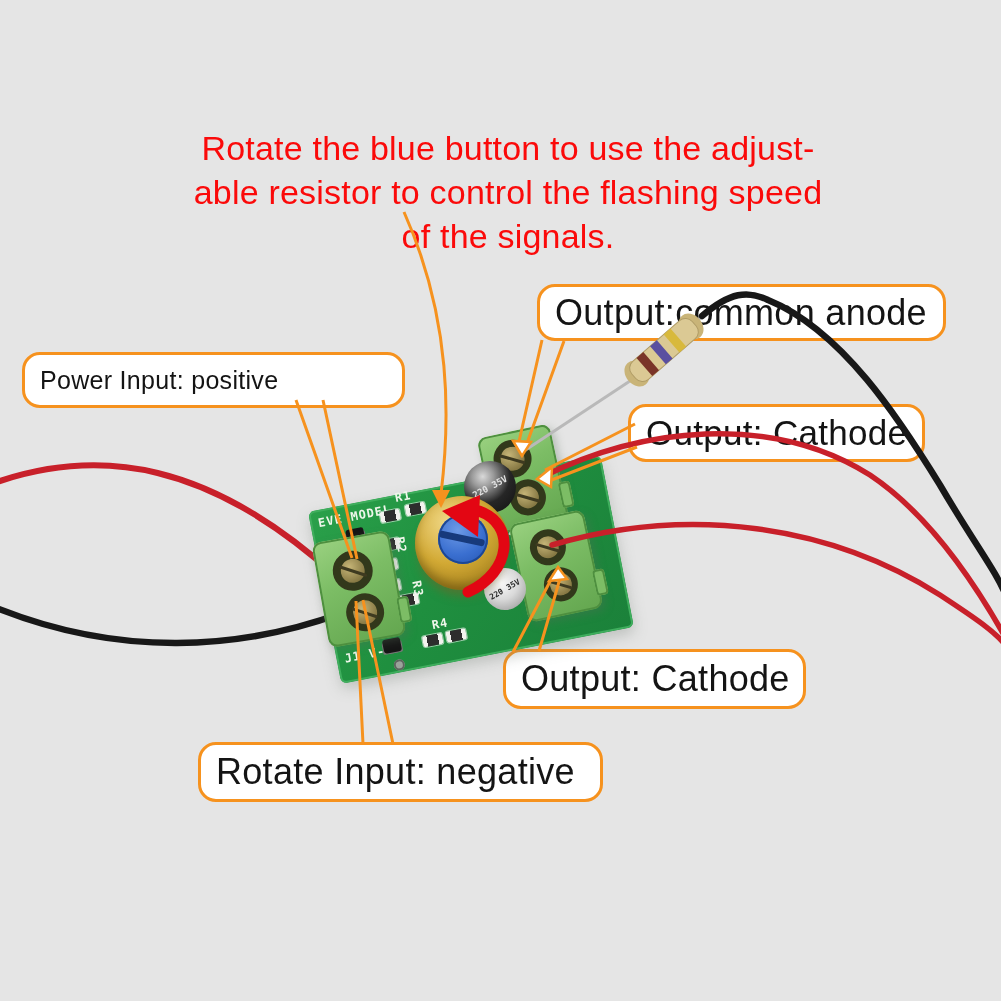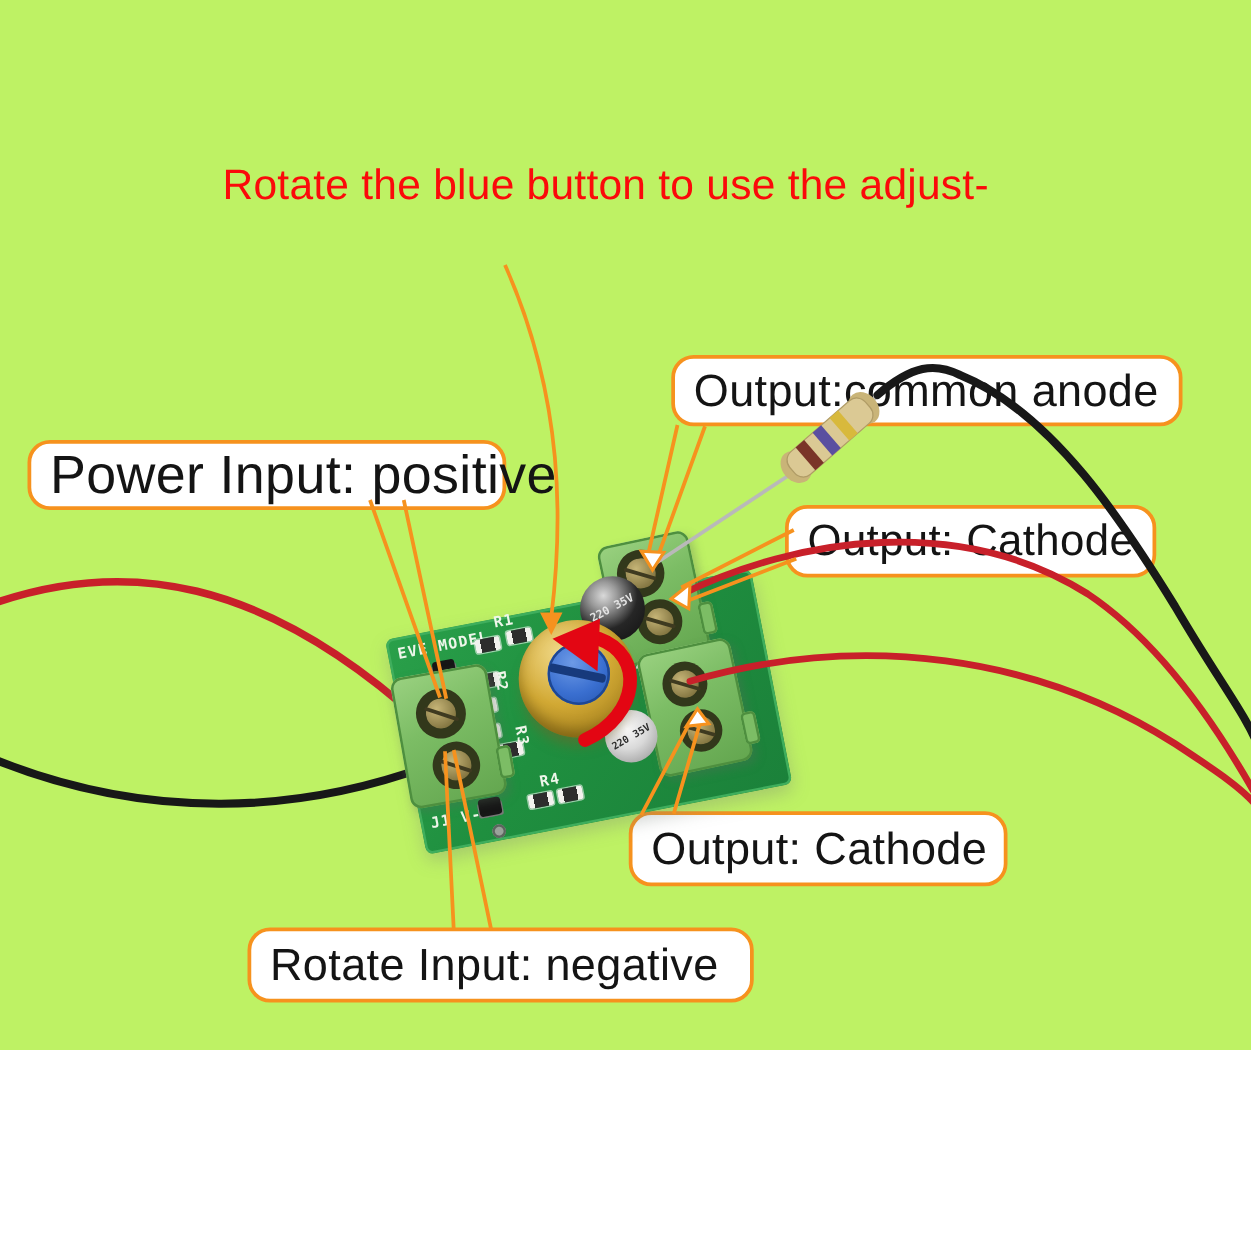--- a/index.html
+++ b/index.html
@@ -1,17 +1,17 @@
 <!DOCTYPE html>
 <html><head>
 <meta charset="utf-8">
 <style>
   html,body{margin:0;padding:0;background:#fff;}
-  #stage{position:relative;width:1001px;height:840px;background:#bef264;overflow:hidden;
-         font-family:"Liberation Sans",sans-serif;}
+  #stage{position:relative;width:1001px;height:1001px;background:#e5e5e5;overflow:hidden;
+         font-family:"Liberation Sans",sans-serif;text-align:center;}
   svg.layer{position:absolute;left:0;top:0;pointer-events:none;}
 
   .instruction{position:absolute;left:178px;top:126px;width:660px;
     font-size:34px;line-height:44px;color:#fb0a0a;letter-spacing:0.2px;}
 
   .bubble{position:absolute;background:#fff;border:3px solid #F6921E;border-radius:18px;
     display:flex;align-items:center;padding:0 15px;color:#141414;letter-spacing:0.3px;
     box-sizing:border-box;white-space:nowrap;}
 
   
@@ -60,23 +60,25 @@
   .cap.dark span{color:#e4e4e4;font-size:9px;transform:rotate(-28deg);}
   .cap.lite span{color:#2b2b2b;font-size:8px;transform:rotate(-30deg);}
 </style>
 </head>
 <body>
 
 <div id="stage">
 
   <div class="instruction">
     <div>Rotate the blue button to use the adjust-</div>
+    <div>able resistor to control the flashing speed</div>
+    <div>of the signals.</div>
   </div>
 
-  <div class="bubble" style="left:22px;top:352px;width:383px;height:56px;font-size:43px;">
+  <div class="bubble" style="left:22px;top:352px;width:383px;height:56px;font-size:25px;">
     <span>Power Input: positive</span>
   </div>
   <div class="bubble" style="left:537px;top:284px;width:409px;height:57px;font-size:36px;">
     <span>Output:common anode</span>
   </div>
   <div class="bubble" style="left:628px;top:404px;width:297px;height:58px;font-size:35px;">
     <span>Output: Cathode</span>
   </div>
   <div class="bubble" style="left:503px;top:649px;width:303px;height:60px;font-size:36px;">
     <span>Output: Cathode</span>

